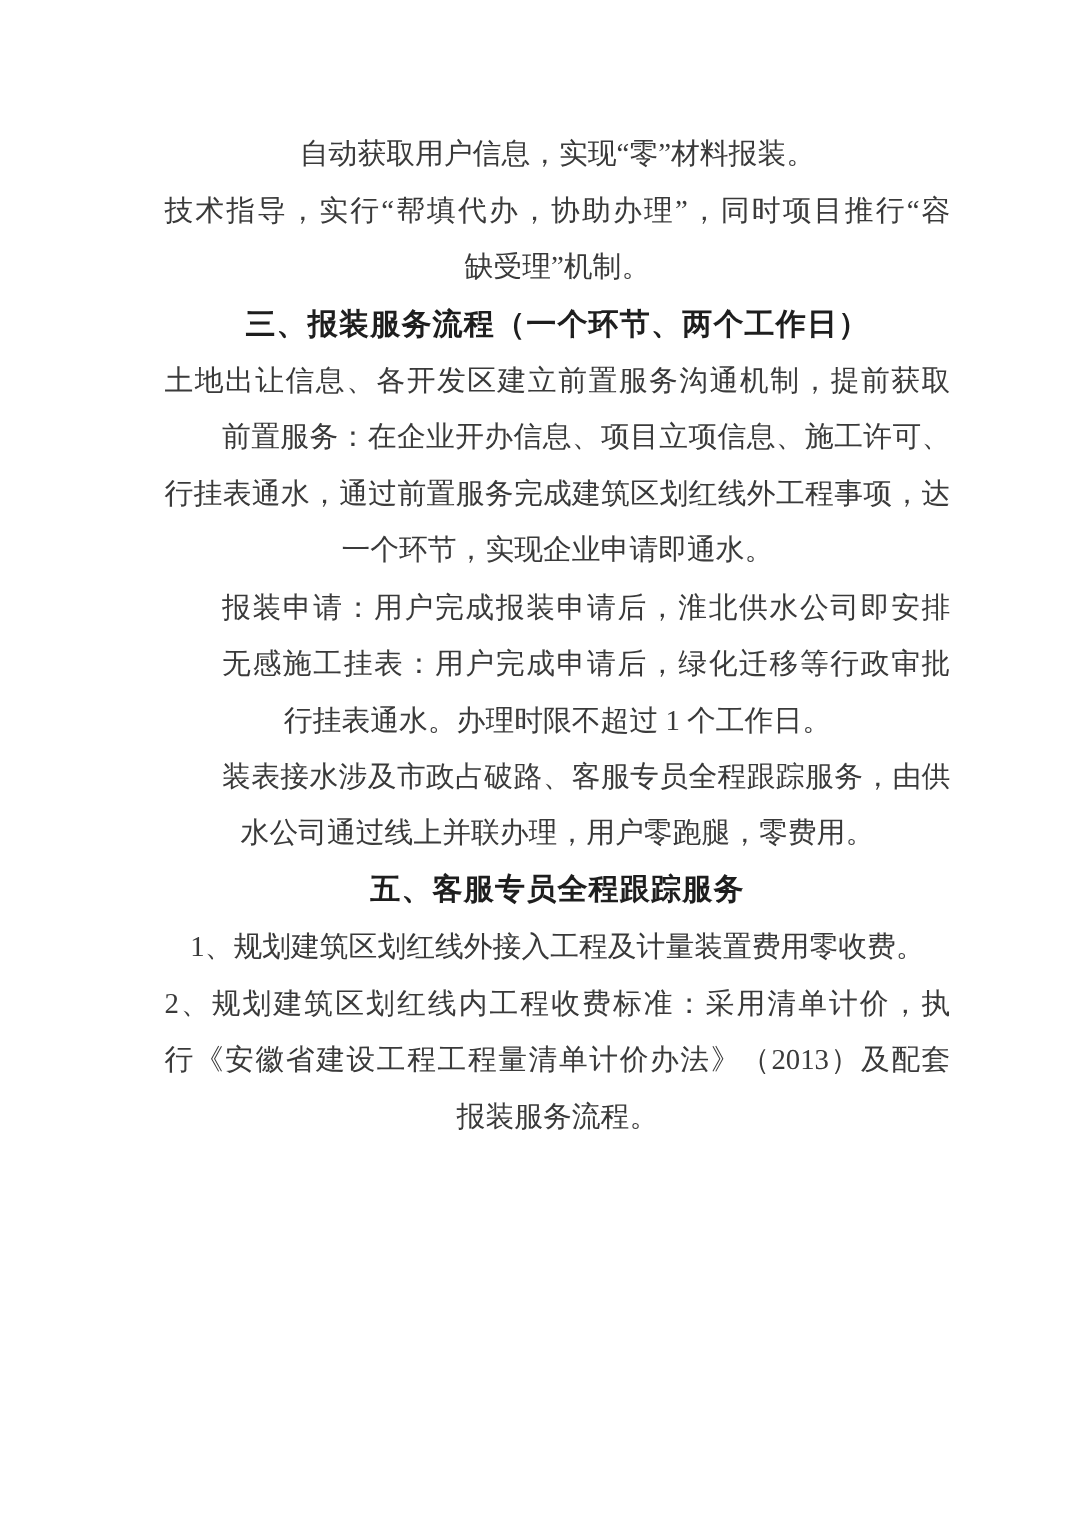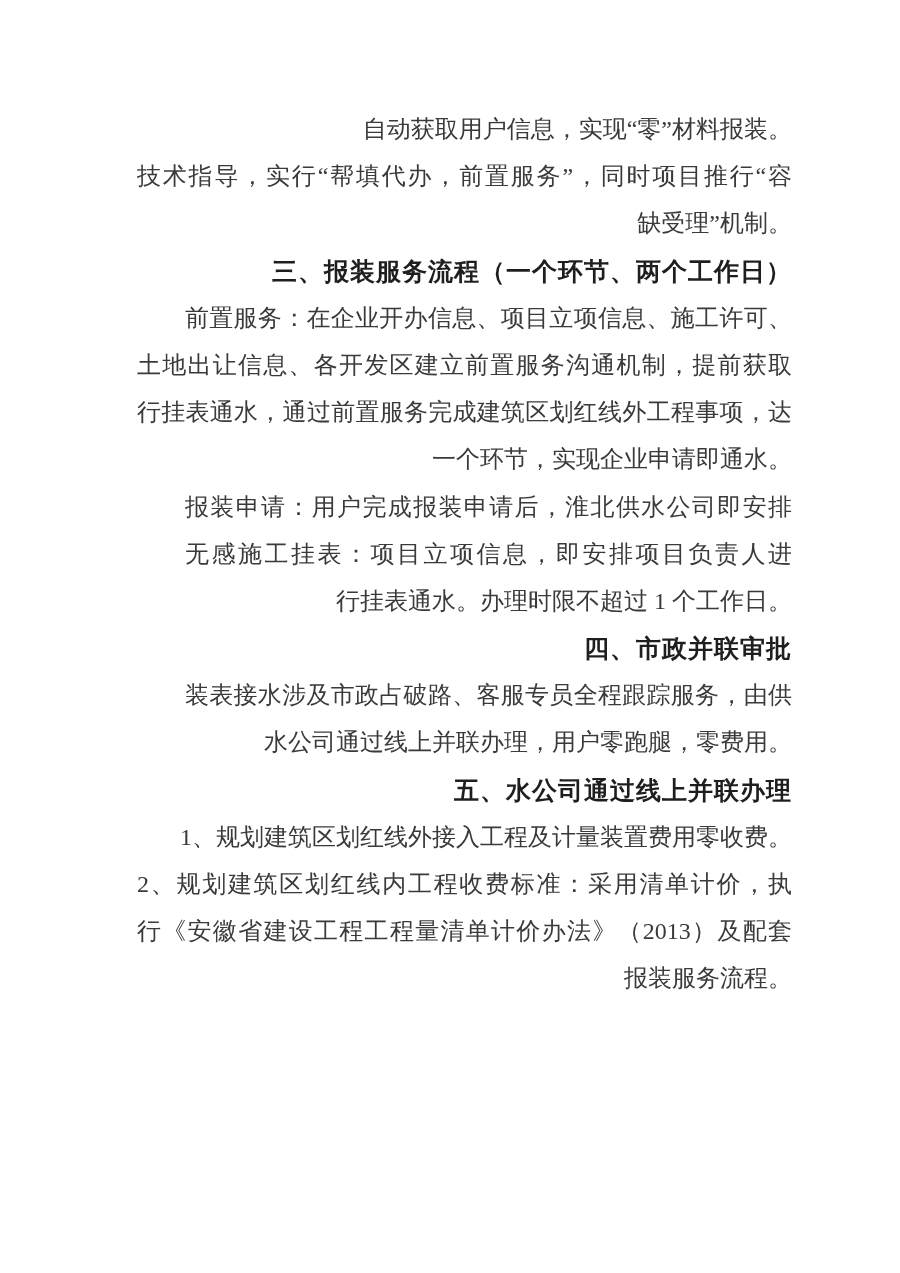--- a/index.html
+++ b/index.html
@@ -24,60 +24,59 @@
     left: 137px;
     top: 106px;
     width: 655px;
   }
   .ln {
     height: 47.2px;
     line-height: 47.2px;
     font-size: 24px;
     color: #3a3a3a;
     white-space: nowrap;
-    text-align: right;
+    text-align: center;
   }
   
   .just {
     white-space: normal;
     text-align: justify;
     text-align-last: justify;
     text-justify: inter-character;
   }
   
   .ind {
     text-indent: 2em;
   }
   
   .hd {
-    font-family: Liberation Serif, serif;
+    font-family: Liberation Mono, monospace;
     font-weight: 700;
     color: #1e1e1e;
     font-size: 25px;
     letter-spacing: 1px;
   }
 </style>
 </head>
 <body>
 
 <div class="page">
   <div class="textblock">
     <div class="ln">自动获取用户信息，实现“零”材料报装。</div>
-    <div class="ln just">技术指导，实行“帮填代办，前置服务”，同时项目推行“容</div>
+    <div class="ln just">技术指导，实行“帮填代办，协助办理”，同时项目推行“容</div>
     <div class="ln">缺受理”机制。</div>
     <div class="ln hd">三、报装服务流程（一个环节、两个工作日）</div>
+    <div class="ln just">土地出让信息、各开发区建立前置服务沟通机制，提前获取</div>
     <div class="ln ind just">前置服务：在企业开办信息、项目立项信息、施工许可、</div>
-    <div class="ln just">土地出让信息、各开发区建立前置服务沟通机制，提前获取</div>
     <div class="ln just">行挂表通水，通过前置服务完成建筑区划红线外工程事项，达</div>
     <div class="ln">一个环节，实现企业申请即通水。</div>
     <div class="ln ind just">报装申请：用户完成报装申请后，淮北供水公司即安排</div>
-    <div class="ln ind just">无感施工挂表：项目立项信息，即安排项目负责人进</div>
+    <div class="ln ind just">无感施工挂表：用户完成申请后，绿化迁移等行政审批</div>
     <div class="ln">行挂表通水。办理时限不超过 1 个工作日。</div>
-    <div class="ln hd">四、市政并联审批</div>
     <div class="ln ind just">装表接水涉及市政占破路、客服专员全程跟踪服务，由供</div>
     <div class="ln">水公司通过线上并联办理，用户零跑腿，零费用。</div>
-    <div class="ln hd">五、水公司通过线上并联办理</div>
+    <div class="ln hd">五、客服专员全程跟踪服务</div>
     <div class="ln">1、规划建筑区划红线外接入工程及计量装置费用零收费。</div>
     <div class="ln just">2、规划建筑区划红线内工程收费标准：采用清单计价，执</div>
     <div class="ln just">行《安徽省建设工程工程量清单计价办法》（2013）及配套</div>
     <div class="ln">报装服务流程。</div>
   </div>
 </div>
 
 </body></html>

